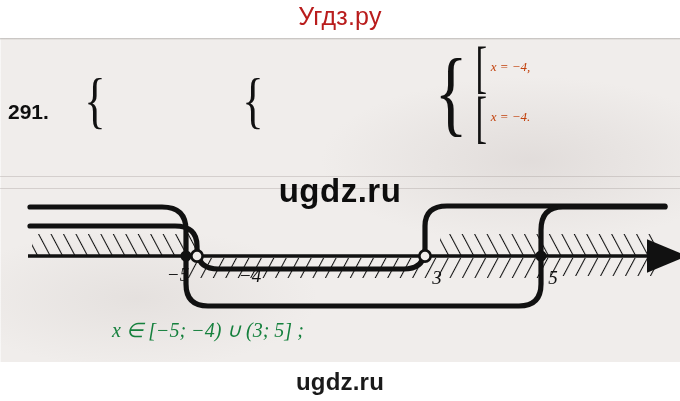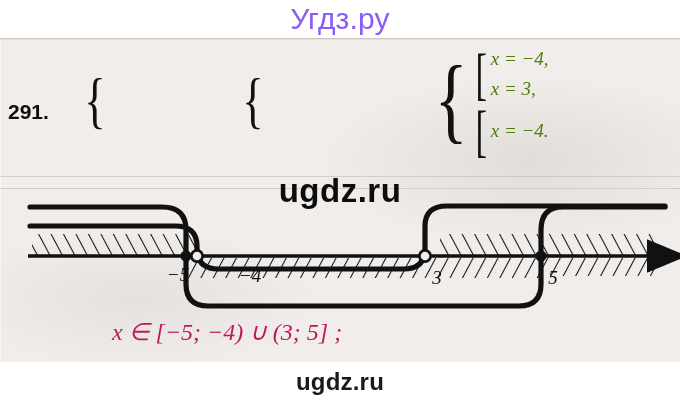--- a/index.html
+++ b/index.html
@@ -16,21 +16,21 @@
     position:absolute;left:0;top:0;width:680px;height:38px;
     background:#ffffff;z-index:40;
   }
   .band-bottom{
     position:absolute;left:0;top:362px;width:680px;height:39px;
     background:#ffffff;z-index:40;
   }
   .wm-top{
     position:absolute;left:0;top:2px;width:680px;text-align:center;
     font-family:"Liberation Sans", sans-serif;
-    font-size:30px;font-weight:400;color:#8b5cf6;letter-spacing:.2px;
+    font-size:25px;font-weight:400;color:#b91c1c;letter-spacing:.2px;
     z-index:41;
   }
   .wm-bottom{
     position:absolute;left:0;top:368px;width:680px;text-align:center;
     font-family:"Liberation Sans", sans-serif;
     font-size:24px;font-weight:700;color:#1a1a1a;letter-spacing:.2px;
     z-index:41;
   }
   .wm-center{
     position:absolute;left:0;top:172px;width:680px;text-align:center;
@@ -77,40 +77,40 @@
     margin-right:-2px;
   }
   .brk{
     font-size:56px;line-height:46px;color:#111;
     font-family:"Liberation Serif", serif;
     transform:scaleX(.62);transform-origin:center;
   }
   .rows{display:flex;flex-direction:column;justify-content:center;}
   .eq{
     font-family:"Liberation Serif", serif;
-    font-size:19px;color:#4d7c0f;font-style:italic;
+    font-size:13px;color:#c2410c;font-style:italic;
     white-space:nowrap;line-height:30px;
   }
 
   #sys1{left:80px;top:74px;}
   #sys2{left:238px;top:74px;}
   #sys3{left:428px;top:44px;}
 
   
   #sys3 .grp{display:flex;align-items:center;}
   #sys3 .stack{display:flex;flex-direction:column;gap:4px;}
 
   
   #diagram{position:absolute;left:0;top:186px;width:680px;height:130px;z-index:25;}
 
   
   .answer{
     position:absolute;left:112px;top:318px;
     font-family:"Liberation Serif", serif;
-    font-size:24px;font-style:italic;color:#be185d;
+    font-size:20px;font-style:italic;color:#15803d;
     z-index:20;white-space:nowrap;
   }
 </style>
 </head>
 <body>
 
 <div id="page">
 
   <div class="paper"></div>
   <div class="paper-dark"></div>
@@ -127,21 +127,20 @@
     <span class="brace">{</span>
   </div>
 
   <div class="sys" id="sys3">
     <span class="brace" style="font-size:96px;line-height:80px;">{</span>
     <span class="stack">
       <span class="grp">
         <span class="brk">[</span>
         <span class="rows">
           <span class="eq">x = −4,</span>
-          <span class="eq">x = 3,</span>
         </span>
       </span>
       <span class="grp">
         <span class="brk">[</span>
         <span class="rows">
           <span class="eq">x = −4.</span>
         </span>
       </span>
     </span>
   </div>

